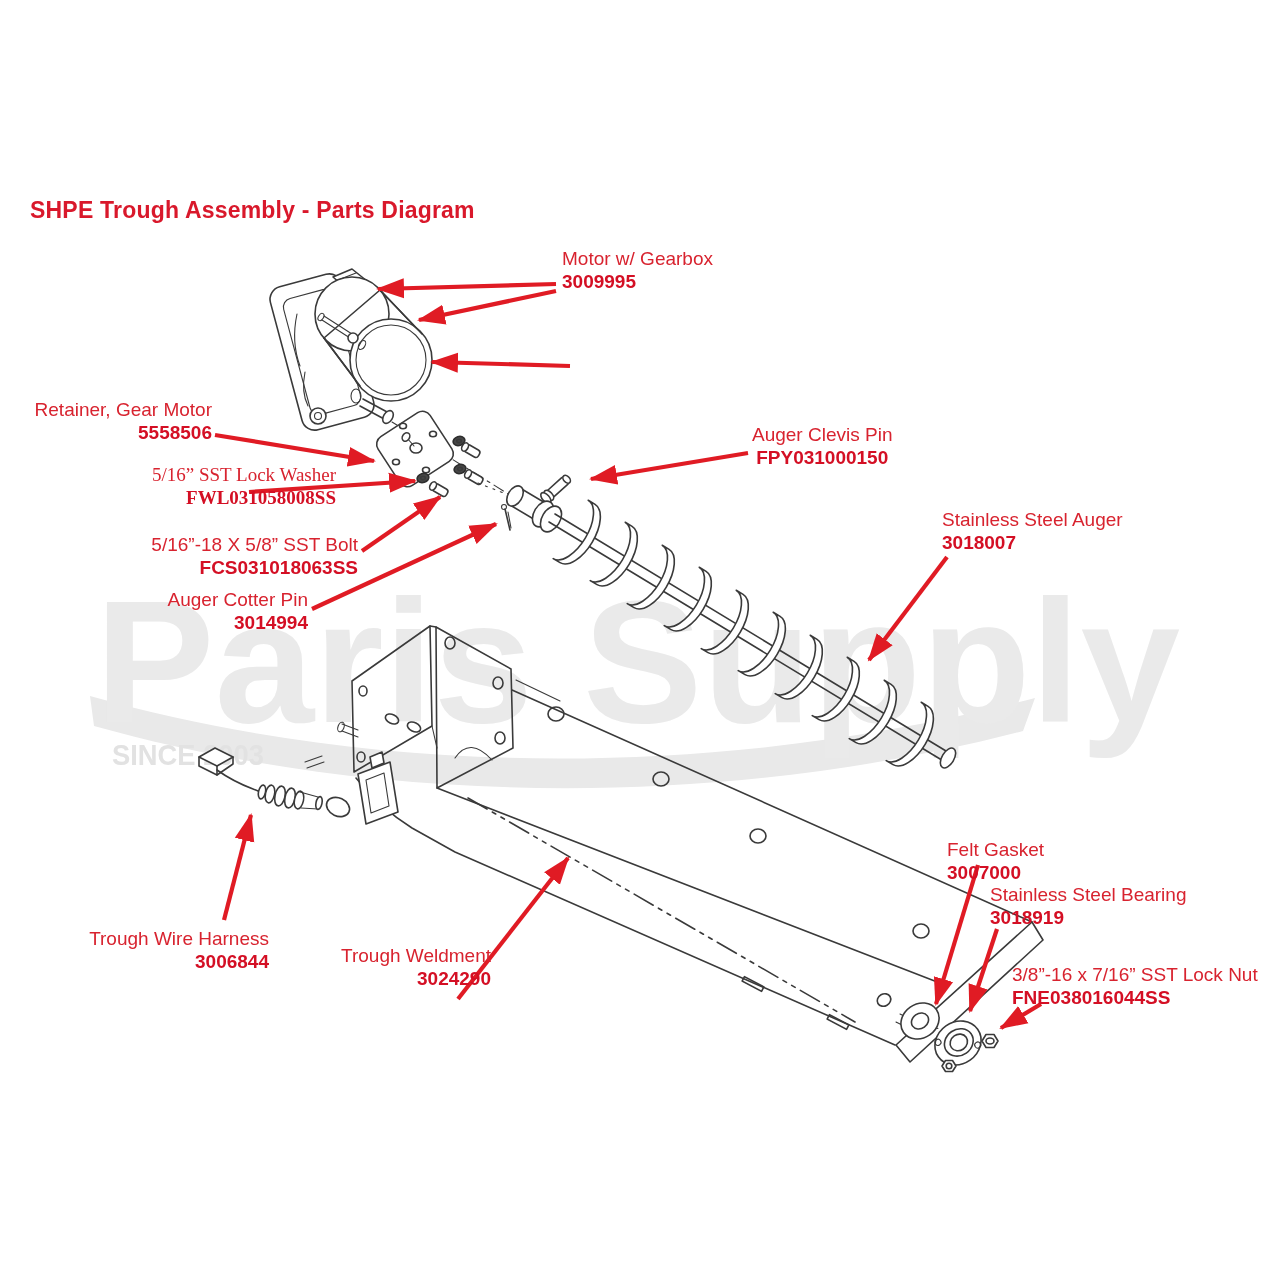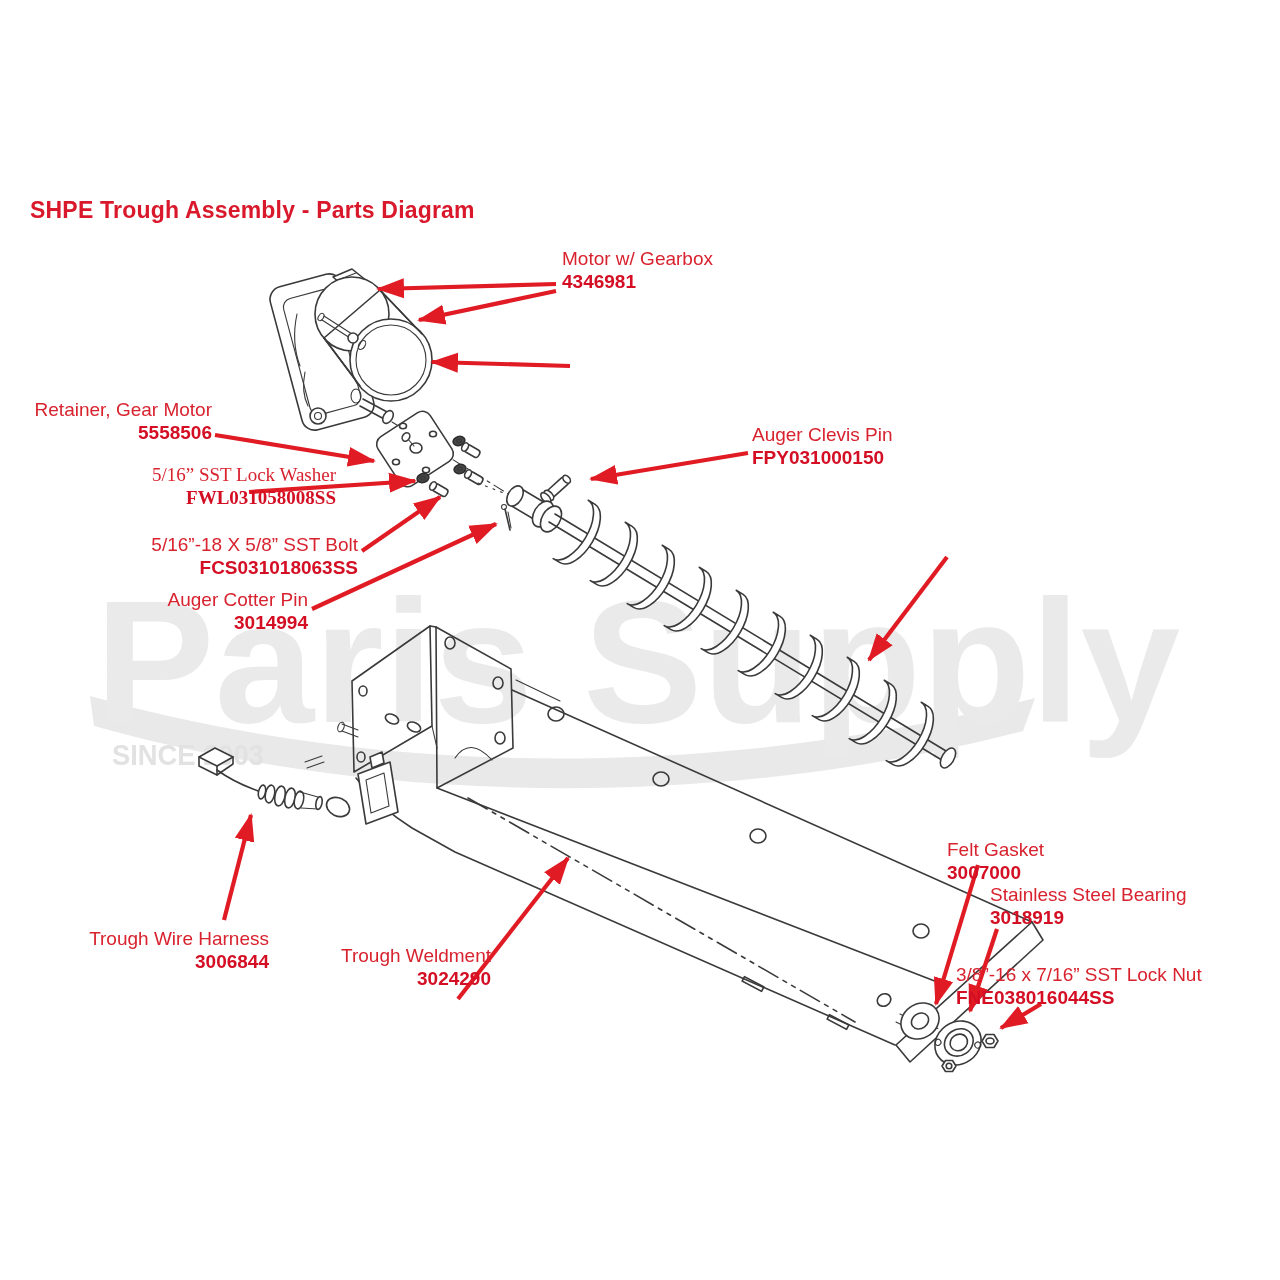--- a/index.html
+++ b/index.html
@@ -251,56 +251,60 @@
     <line x1="458" y1="999" x2="568" y2="858" marker-end="url(#ah)"></line>
     <line x1="978" y1="865" x2="936" y2="1004" marker-end="url(#ah)"></line>
     <line x1="997" y1="929" x2="970" y2="1011" marker-end="url(#ah)"></line>
     <line x1="1041" y1="1004" x2="1001" y2="1028" marker-end="url(#ah)"></line>
   </svg>
 
   <h1 class="title">SHPE Trough Assembly - Parts Diagram</h1>
 
   <div class="label" style="left:562px;top:247px;">
     <div>Motor w/ Gearbox</div>
-    <div class="pn">4346981</div>
+    <div class="pn">3009995</div>
   </div>
   <div class="label r" style="right:1068px;top:398px;">
     <div>Retainer, Gear Motor</div>
     <div class="pn">5558506</div>
   </div>
   <div class="label r" style="right:944px;top:463px;font-family:Liberation Serif, serif;">
     <div>5/16” SST Lock Washer</div>
     <div class="pn">FWL031058008SS</div>
   </div>
   <div class="label r" style="right:922px;top:533px;">
     <div>5/16”-18 X 5/8” SST Bolt</div>
     <div class="pn">FCS031018063SS</div>
   </div>
   <div class="label r" style="right:972px;top:588px;">
     <div>Auger Cotter Pin</div>
     <div class="pn">3014994</div>
   </div>
-  <div class="label" style="left:752px;top:423px;">
+  <div class="label" style="left:752px;top:423px;text-align:center;">
     <div>Auger Clevis Pin</div>
     <div class="pn">FPY031000150</div>
+  </div>
+  <div class="label" style="left:942px;top:508px;">
+    <div>Stainless Steel Auger</div>
+    <div class="pn">3018007</div>
   </div>
   <div class="label r" style="right:1011px;top:927px;">
     <div>Trough Wire Harness</div>
     <div class="pn">3006844</div>
   </div>
   <div class="label r" style="right:789px;top:944px;">
     <div>Trough Weldment</div>
     <div class="pn">3024290</div>
   </div>
   <div class="label" style="left:947px;top:818px;margin-top:20px;">
     <div>Felt Gasket</div>
     <div class="pn">3007000</div>
   </div>
   <div class="label" style="left:990px;top:883px;">
     <div>Stainless Steel Bearing</div>
     <div class="pn">3018919</div>
   </div>
-  <div class="label" style="left:956px;top:963px;">
+  <div class="label" style="left:1012px;top:963px;">
     <div>3/8”-16 x 7/16” SST Lock Nut</div>
     <div class="pn">FNE038016044SS</div>
   </div>
 
 </div>
 
 </body></html>

